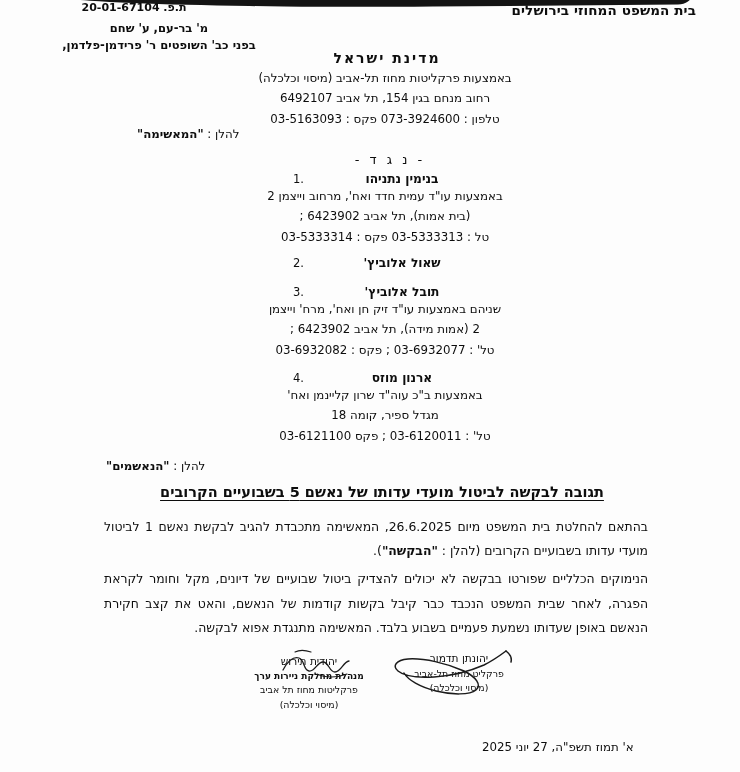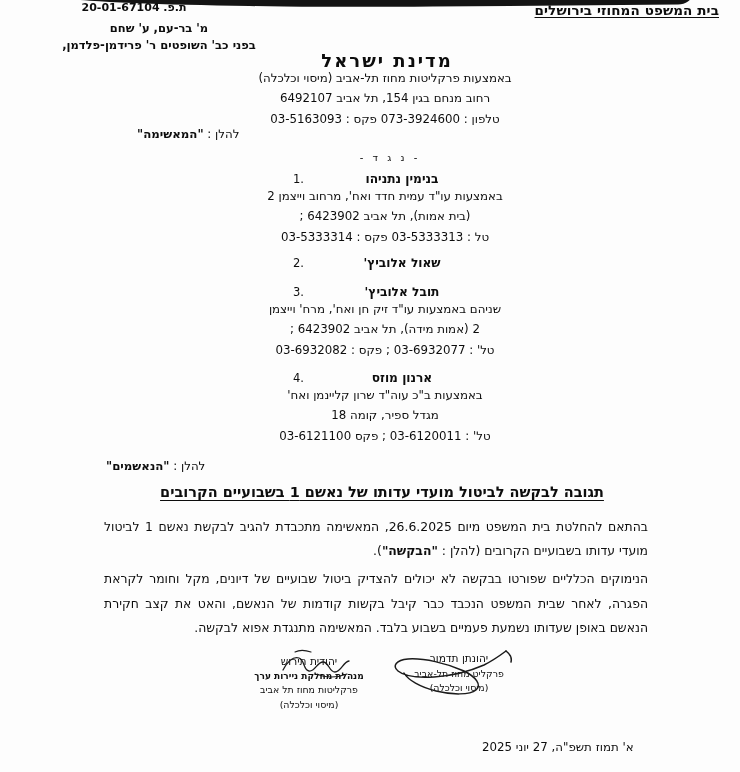--- a/index.html
+++ b/index.html
@@ -45,25 +45,24 @@
     height: 9px;
     background: #141414;
     border-bottom-right-radius: 14px 9px;
     transform: rotate(2.5deg);
   }
 
   
   .court-title {
     position: absolute;
     top: 2px;
-    right: 21px;
+    right: 44px;
     font-size: 13.5px;
     font-weight: bold;
     letter-spacing: .1px;
-    text-decoration: underline;
     text-underline-offset: 2px;
     z-index: 8;
   }
   .case-no {
     position: absolute;
     top: 1px;
     left: 0;
     width: 268px;
     text-align: center;
     font-size: 11px;
@@ -82,21 +81,21 @@
     z-index: 8;
   }
 
   
   .state {
     position: absolute;
     top: 50px;
     right: 0;
     width: 706px;
     text-align: center;
-    font-size: 18px;
+    font-size: 14px;
     font-weight: bold;
     letter-spacing: 2px;
   }
   .pros-block {
     position: absolute;
     top: 68px;
     right: 0;
     width: 710px;
     text-align: center;
     font-size: 11.8px;
@@ -107,21 +106,21 @@
     top: 127px;
     left: 137px;
     font-size: 11.8px;
   }
   .versus {
     position: absolute;
     top: 152px;
     right: 0;
     width: 700px;
     text-align: center;
-    font-size: 10px;
+    font-size: 13px;
     letter-spacing: 3px;
   }
 
   .party {
     position: absolute;
     right: 0;
     width: 710px;
   }
   .party-head {
     display: flex;
@@ -281,21 +280,21 @@
       <div>באמצעות ב"כ עוה"ד שרון קליינמן ואח'</div>
       <div>מגדל ספיר, קומה 18</div>
       <div>טל' : 03-6120011 ; פקס 03-6121100</div>
     </div>
   </div>
 
   <div class="hereinafter-2">
     <span>להלן : </span><b>"הנאשמים"</b>
   </div>
 
-  <div class="doc-title">תגובה לבקשה לביטול מועדי עדותו של נאשם 1 בשבועיים הקרובים</div>
+  <div class="doc-title">תגובה לבקשה לביטול מועדי עדותו של נאשם 5 בשבועיים הקרובים</div>
 
   <div class="body-text">
     <p><span>בהתאם להחלטת בית המשפט מיום 26.6.2025, המאשימה מתכבדת להגיב לבקשת נאשם 1 לביטול מועדי עדותו בשבועיים הקרובים (להלן : </span><b>"הבקשה"</b><span>).</span></p>
     <p>הנימוקים הכלליים שפורטו בבקשה לא יכולים להצדיק ביטול שבועיים של דיונים, מקל וחומר לקראת הפגרה, לאחר שבית המשפט הנכבד כבר קיבל בקשות קודמות של הנאשם, והאט את קצב חקירת הנאשם באופן שעדותו נשמעת פעמיים בשבוע בלבד. המאשימה מתנגדת אפוא לבקשה.</p>
   </div>
 
   <div class="sig sig-right">
     <div class="sig-wrap">
       <svg class="ink ink-right" width="150" height="60" viewBox="0 0 150 60">
         <path d="M126 6 C118 12, 112 16, 104 20 C88 27, 70 31, 54 32 C38 33, 24 31, 18 26 C12 21, 16 15, 28 14 C44 13, 66 18, 84 26 C96 32, 102 40, 96 45 C90 50, 72 50, 56 46 C40 42, 28 35, 24 28" fill="none" stroke="#1b1b1b" stroke-width="1.5" stroke-linecap="round"></path>

